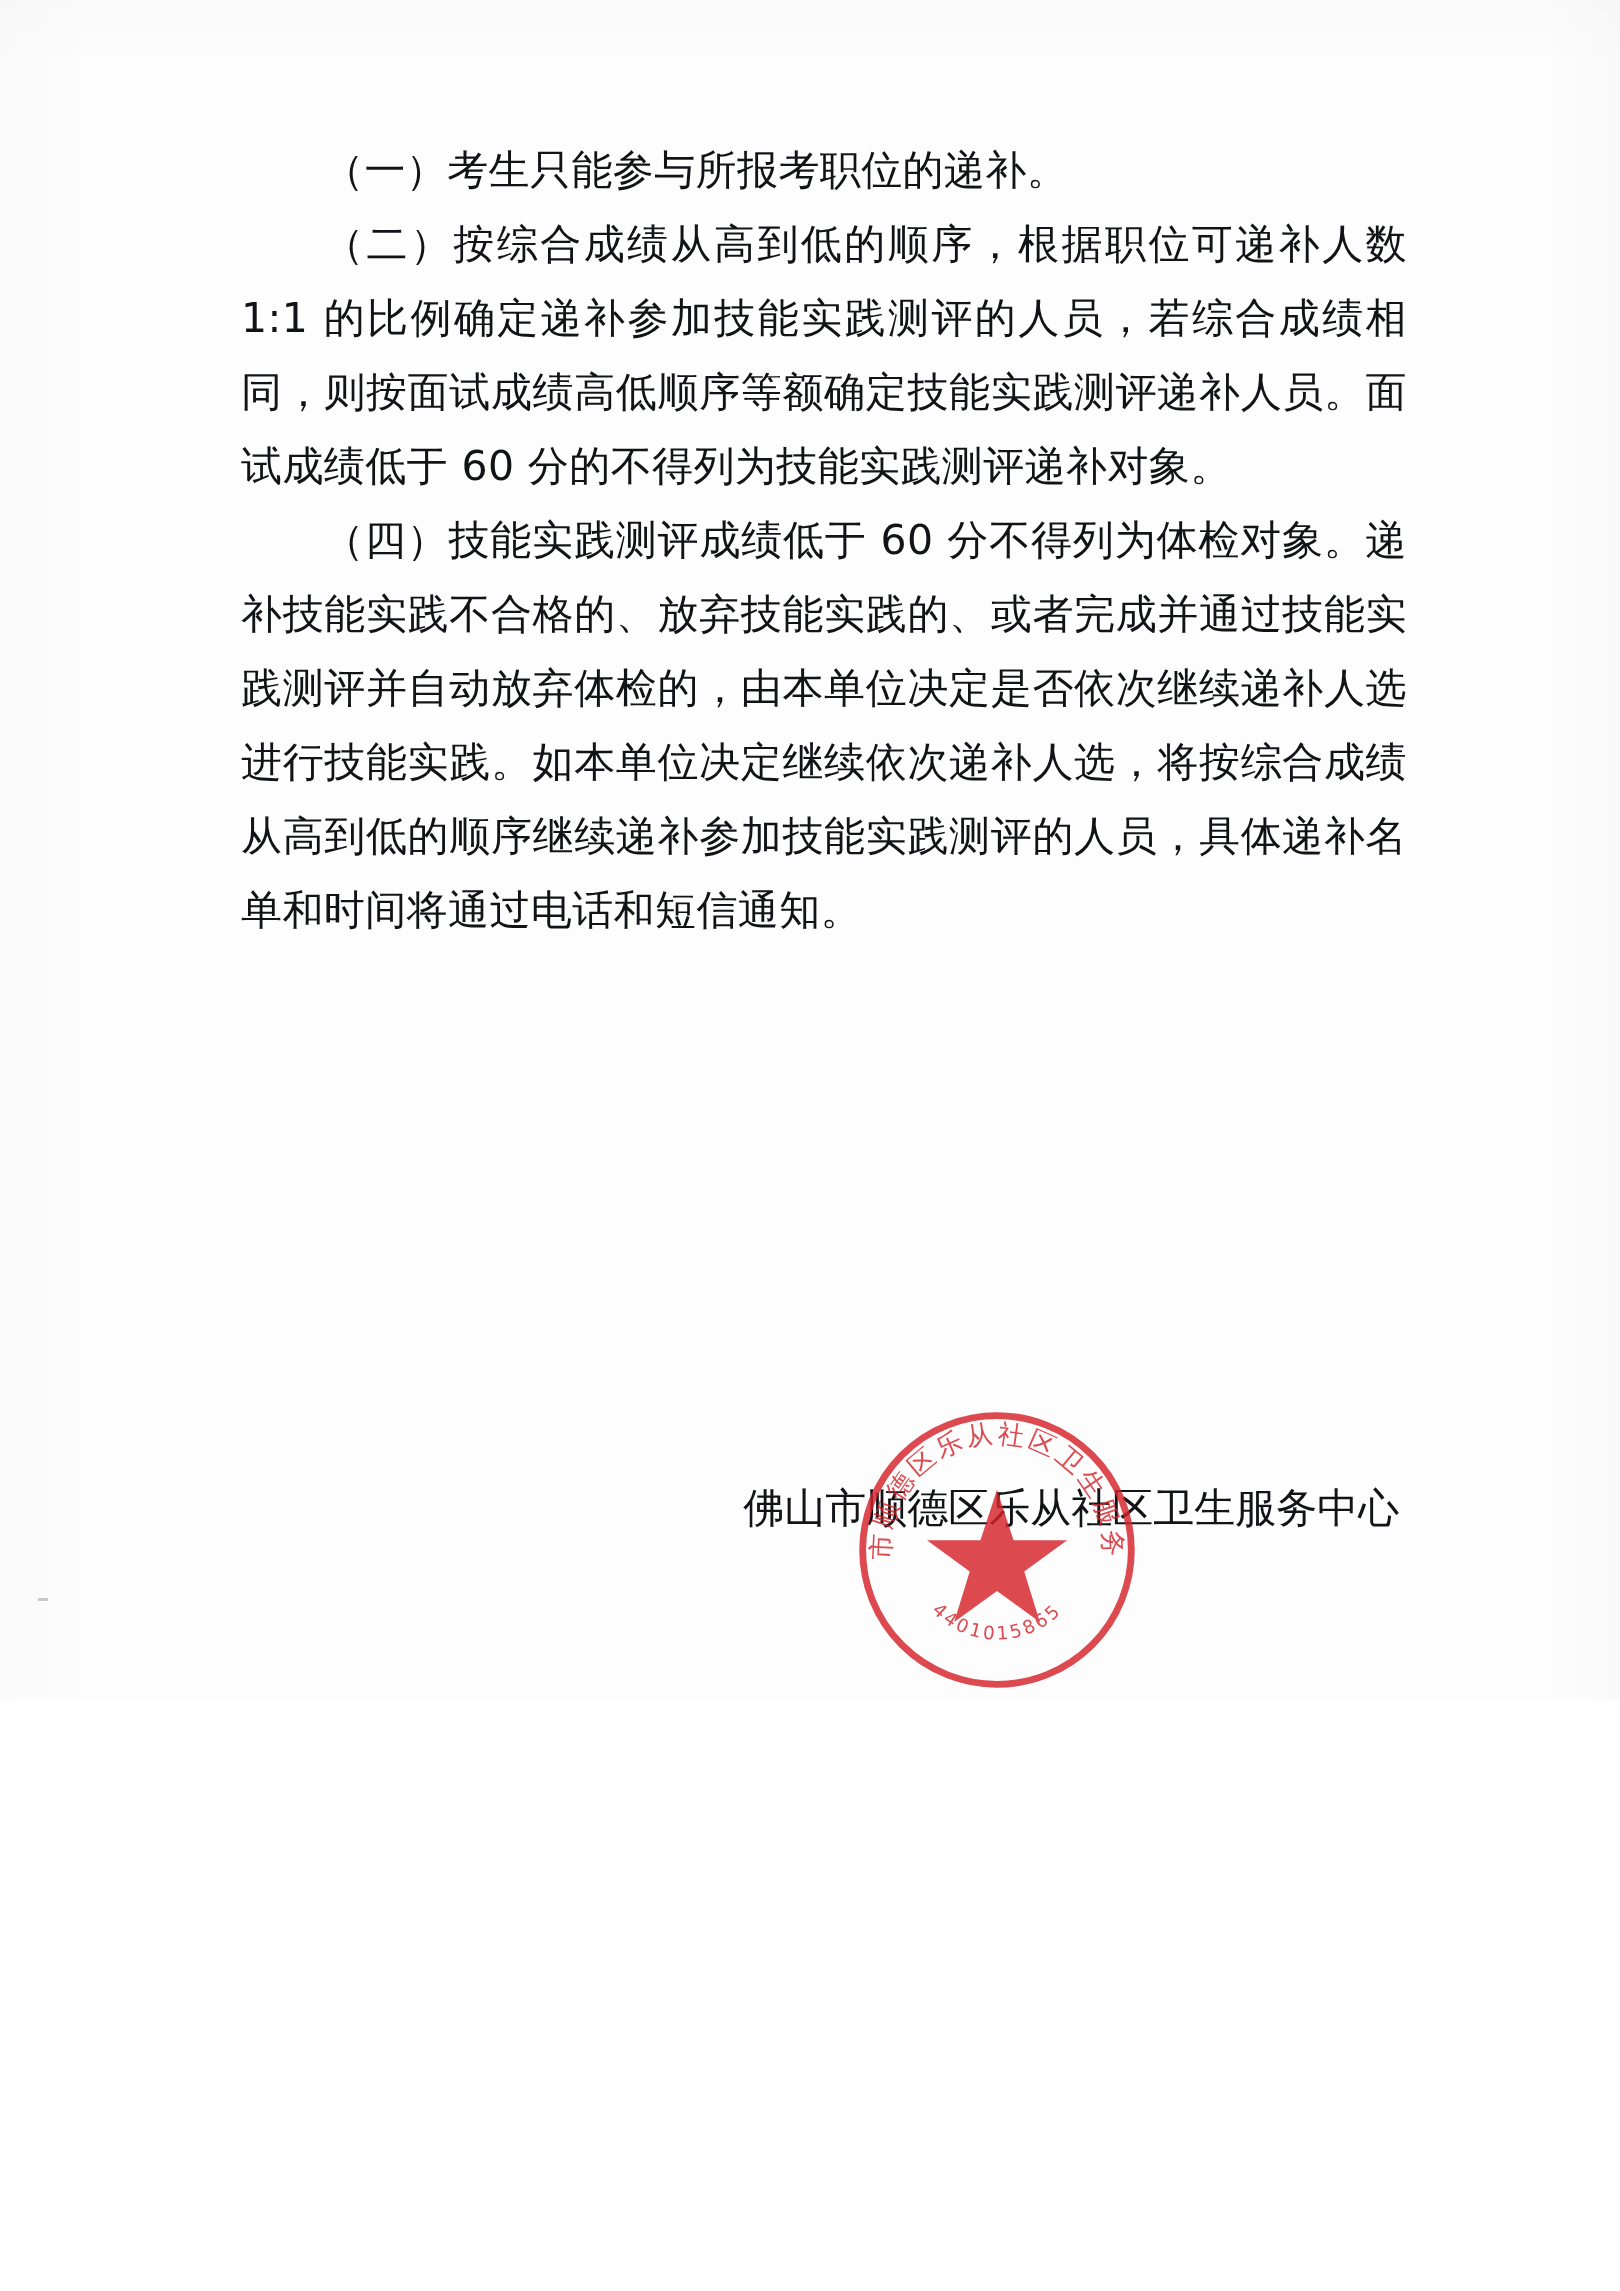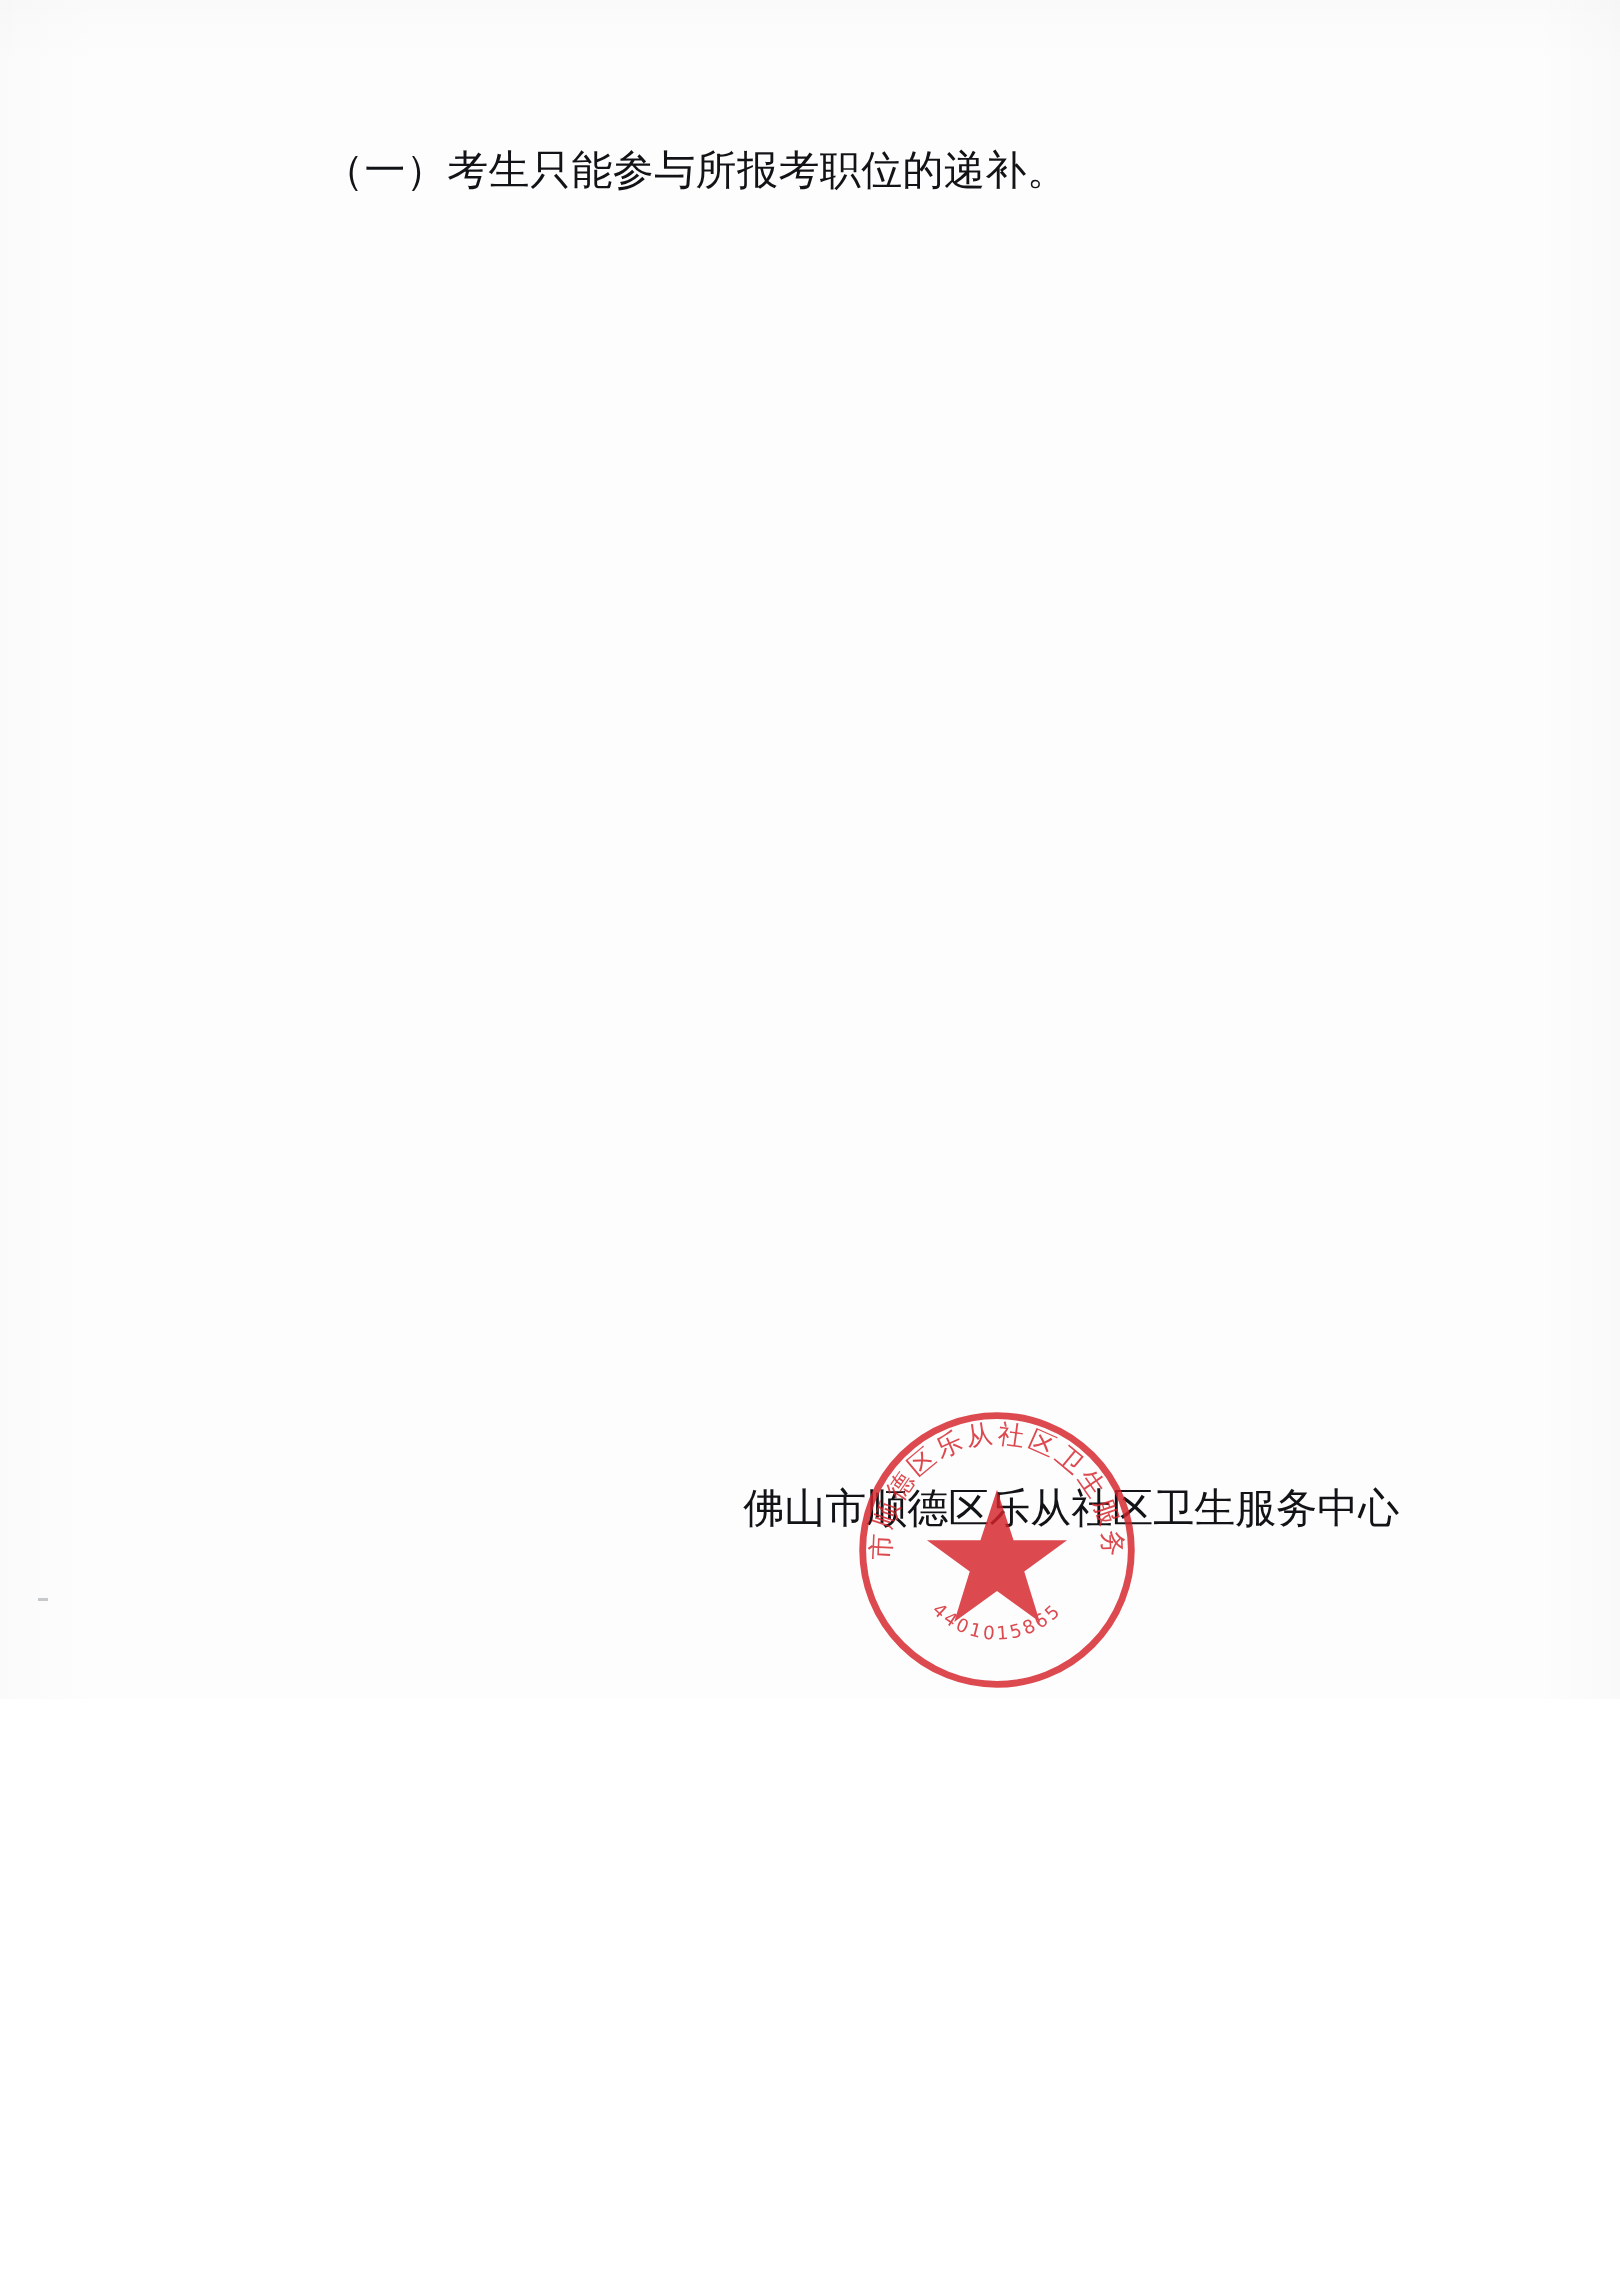--- a/index.html
+++ b/index.html
@@ -86,20 +86,22 @@
   }
 </style>
 </head>
 <body>
 
 <div class="page">
   <div class="paper-texture"></div>
 
   <div class="body-text">
     <p class="para">（一）考生只能参与所报考职位的递补。</p>
+    <p class="para">（二）按综合成绩从高到低的顺序，根据职位可递补人数 1:1 的比例确定递补参加技能实践测评的人员，若综合成绩相同，则按面试成绩高低顺序等额确定技能实践测评递补人员。面试成绩低于 60 分的不得列为技能实践测评递补对象。</p>
+    <p class="para">（四）技能实践测评成绩低于 60 分不得列为体检对象。递补技能实践不合格的、放弃技能实践的、或者完成并通过技能实践测评并自动放弃体检的，由本单位决定是否依次继续递补人选进行技能实践。如本单位决定继续依次递补人选，将按综合成绩从高到低的顺序继续递补参加技能实践测评的人员，具体递补名单和时间将通过电话和短信通知。</p>
   </div>
 
   <div class="sign-block">
     <div class="sign-org">佛山市顺德区乐从社区卫生服务中心</div>
   </div>
 
   <div class="seal">
     <svg viewBox="0 0 300 300" xmlns="http://www.w3.org/2000/svg">
       <defs>
         <path id="sealTopArc" d="M 40,150 A 110,110 0 0 1 260,150"></path>

